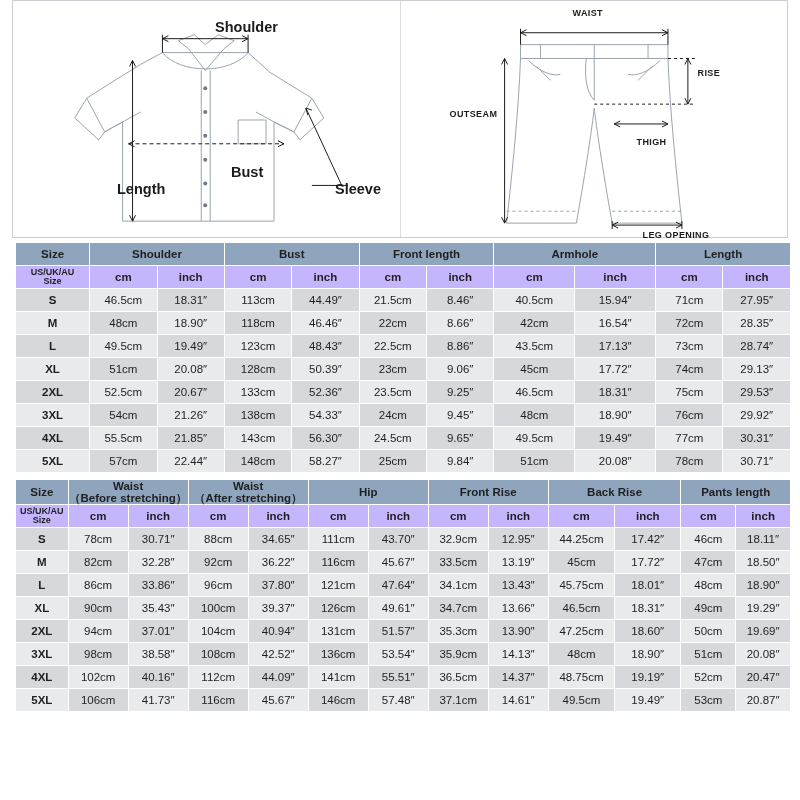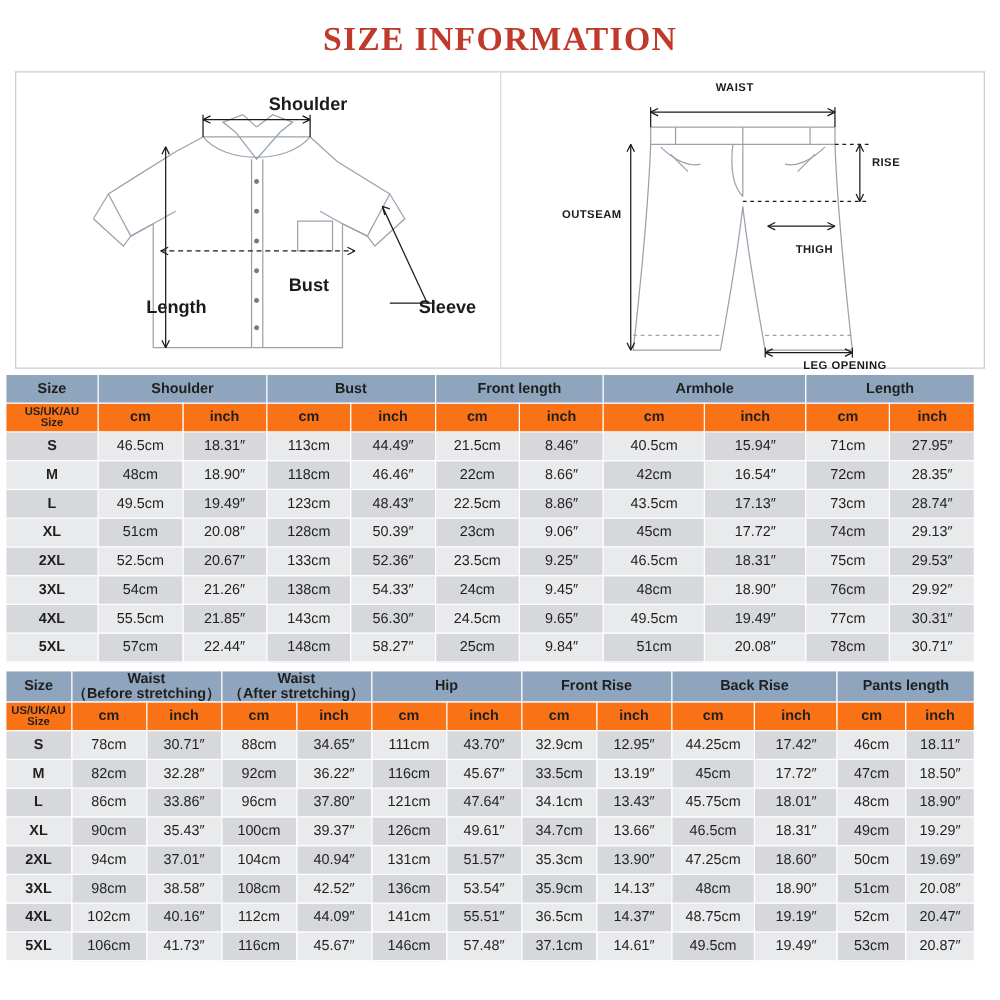--- a/index.html
+++ b/index.html
@@ -54,42 +54,42 @@
     color: #1b1b1b;
     font-family: "Liberation Sans", sans-serif;
     white-space: nowrap;
   }
   .big-label { font-size: 14.5px; }
   .small-label { font-size: 9px; letter-spacing: 0.4px; }
 
   table.size {
     border-collapse: collapse;
     width: 776px;
-    margin: 0 4px;
+    margin: 0 15px;
     table-layout: fixed;
   }
   table.size.first { margin-top: 4px; }
   table.size.second { margin-top: 6px; }
   table.size td, table.size th {
     border: 1px solid #ffffff;
     text-align: center;
     font-size: 11.5px;
     color: #1f1f1f;
     padding: 0;
     height: 22px;
     font-family: "Liberation Sans", sans-serif;
   }
   .hdr-blue {
     background: #8fa5bd;
     color: #ffffff;
     font-weight: bold;
     font-size: 12.5px;
   }
   .hdr-grey {
-    background: #f97316;
+    background: #c4b5fd;
     color: #262626;
     font-weight: bold;
     font-size: 10.5px;
     line-height: 1.05;
   }
   .hdr-grey.small {
     font-size: 9px;
     font-weight: bold;
   }
   .cell-a { background: #e9eaec; }
@@ -99,21 +99,20 @@
     font-weight: bold;
   }
   .cell-size.alt { background: #e9eaec; }
   .two-line { line-height: 1.05; font-size: 10px; }
 </style>
 </head>
 <body>
 
 <div class="page">
 
-  <div class="title">SIZE INFORMATION</div>
 
   <div class="diagram-band">
 
     <div class="diagram-half left">
       <svg viewBox="0 0 388 238" preserveAspectRatio="none">
         <g fill="none" stroke="#9aa3ad" stroke-width="1">
 
           <path d="M150 52 L128 64 L96 84 L74 98 L92 132 L110 122 L110 222 L262 222 L262 122 L282 132 L300 98 L258 72 L236 52 Z"></path>
 
           <path d="M150 52 C 168 74, 218 74, 236 52"></path>

